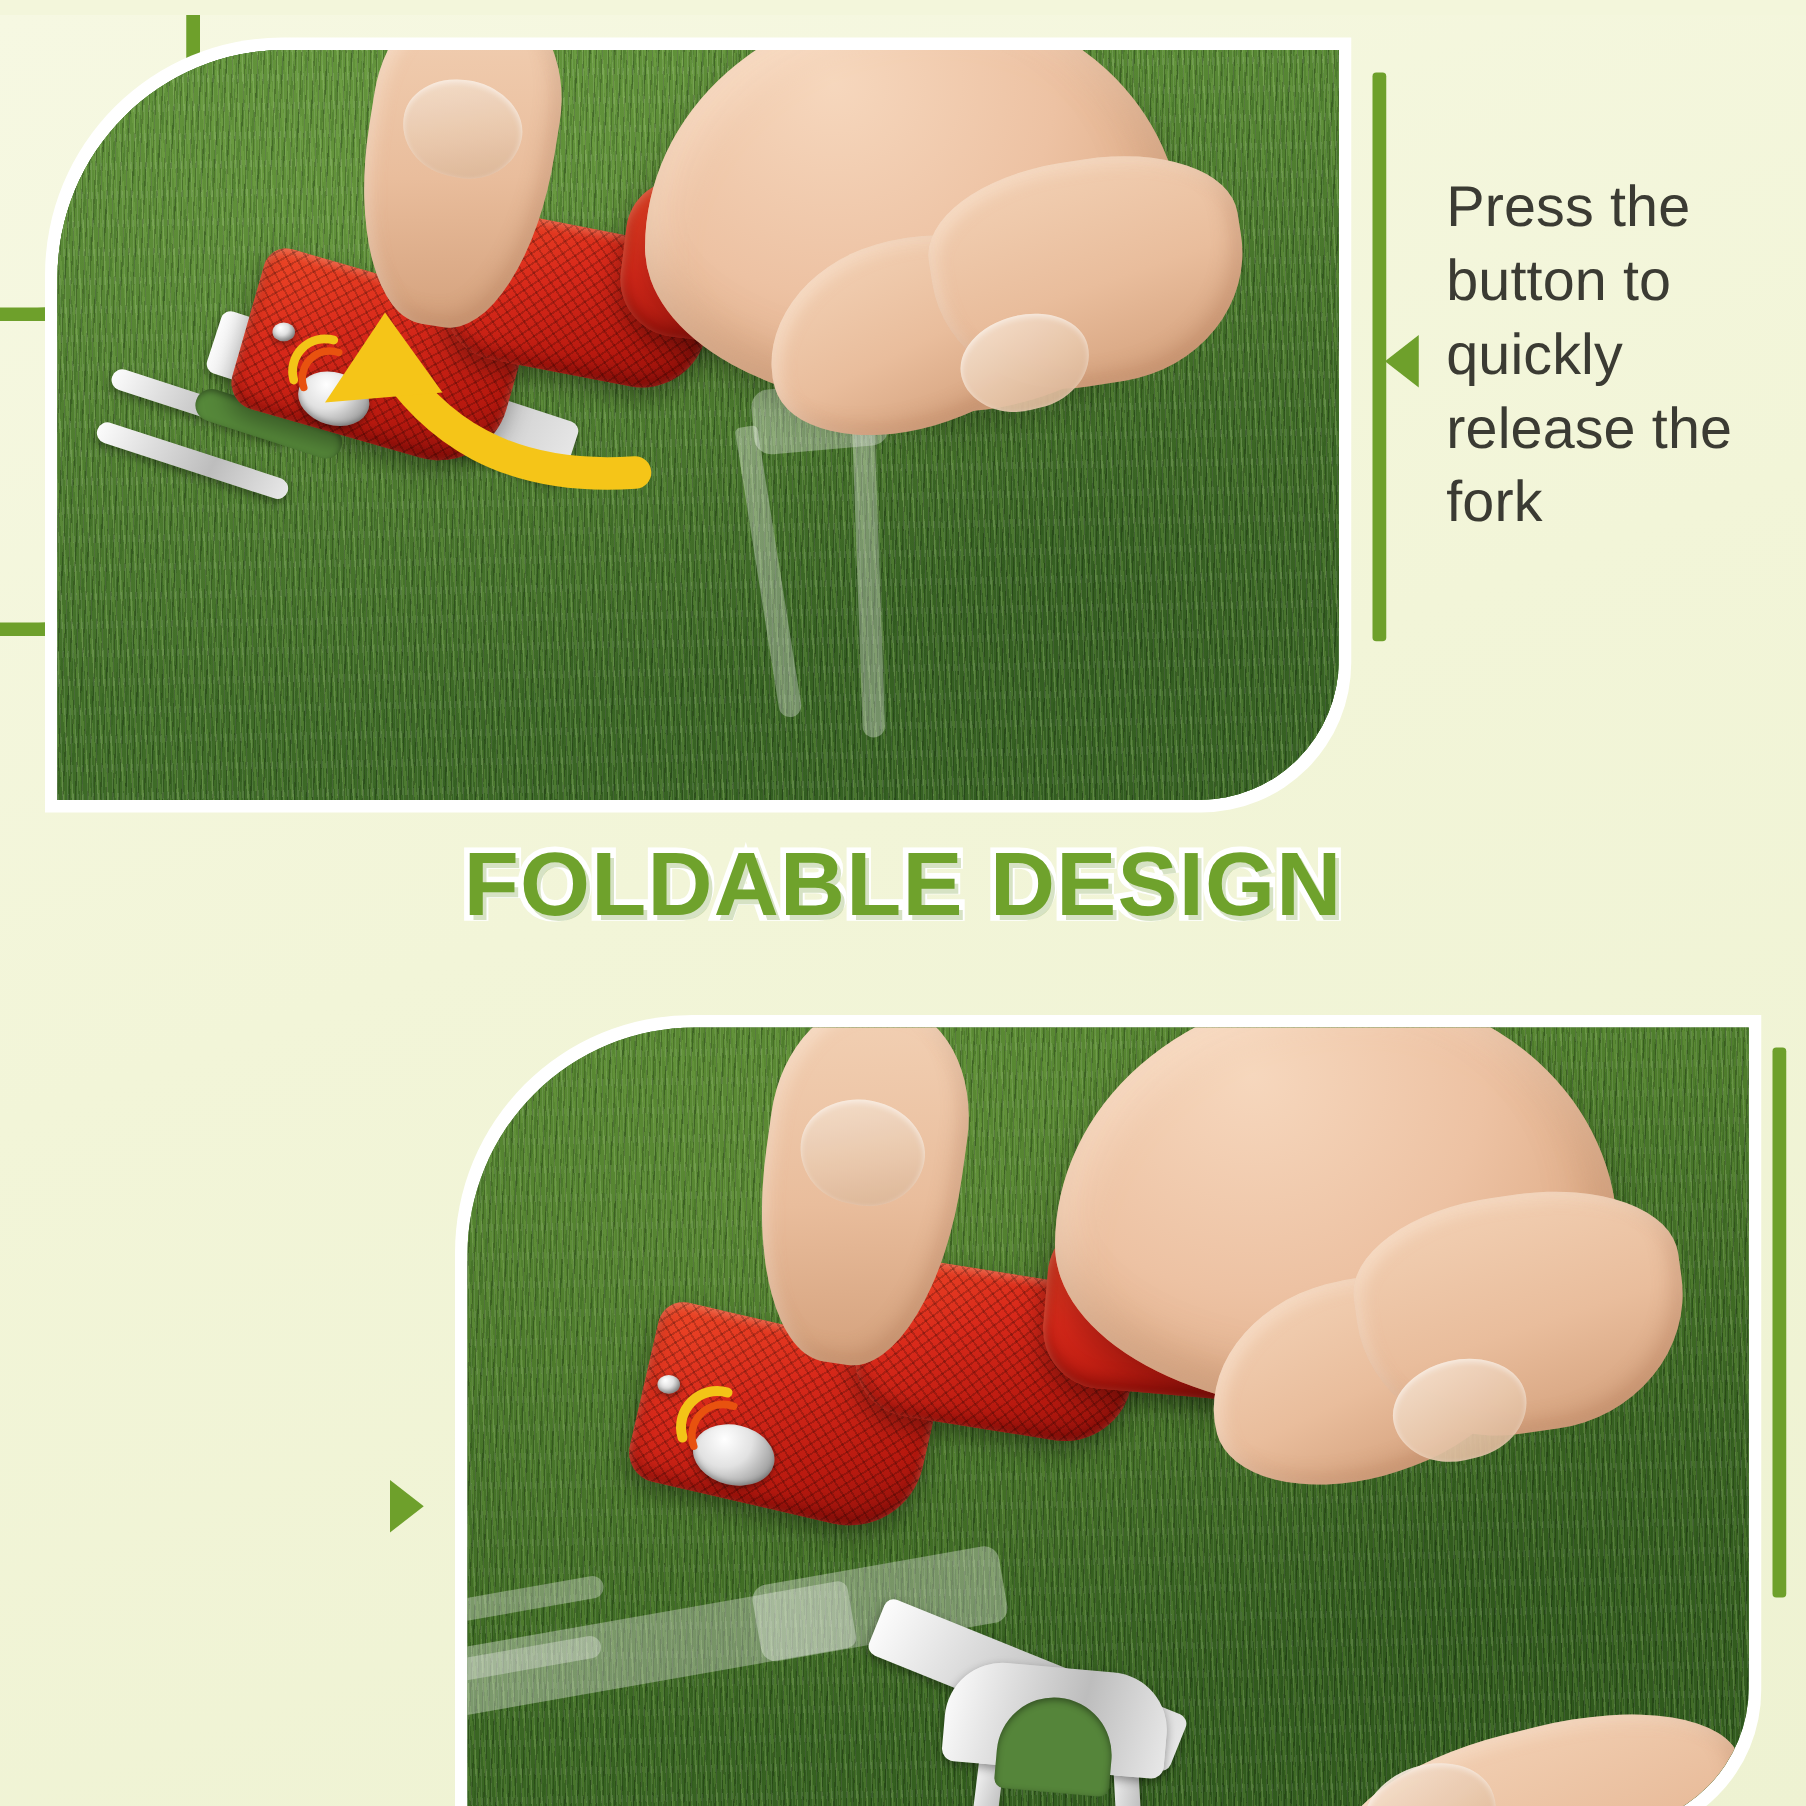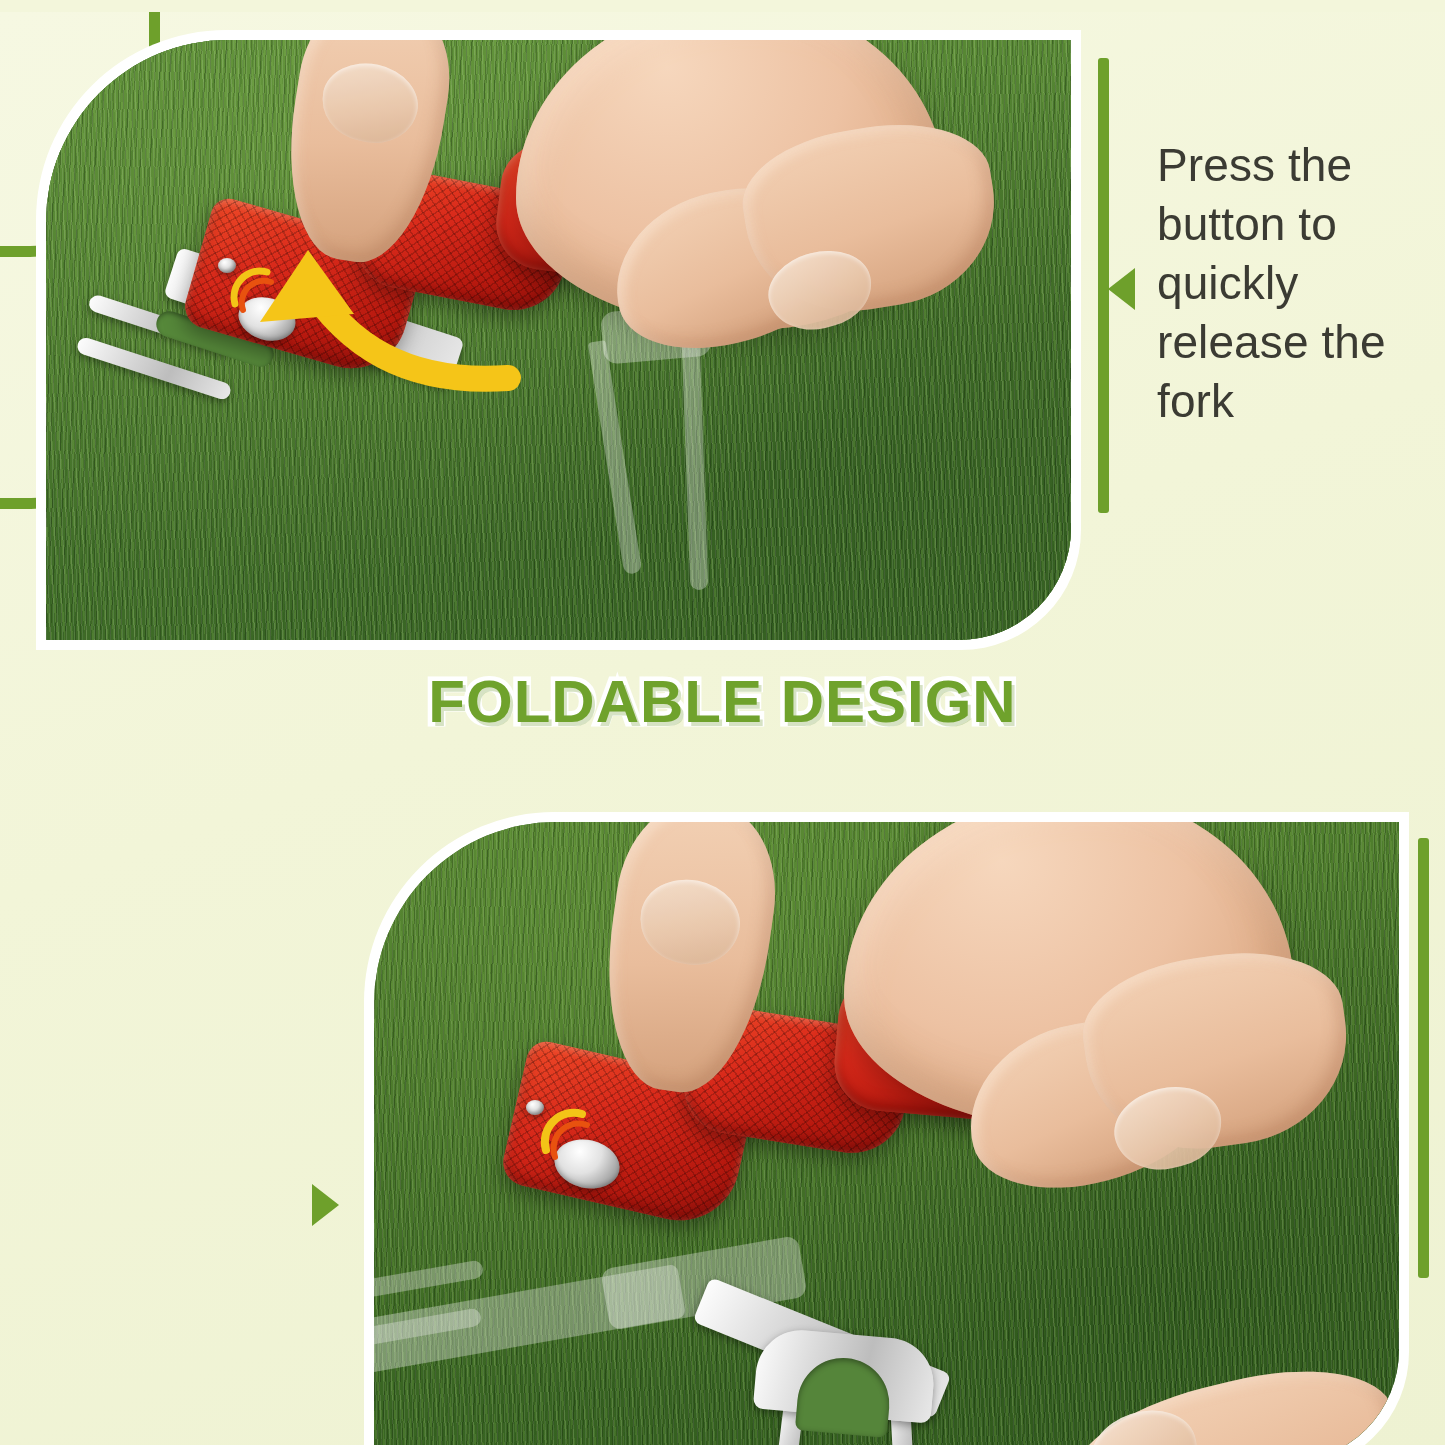--- a/index.html
+++ b/index.html
@@ -213,21 +213,21 @@
     border-left: 27px solid #6ea02b;
   }
 
   
   #headline {
     position: absolute;
     left: 0;
     top: 655px;
     width: 1445px;
     text-align: center;
-    font-size: 60px;
+    font-size: 72px;
     font-weight: bold;
     letter-spacing: 1px;
     color: #6fa22c;
     -webkit-text-stroke: 9px #ffffff;
     paint-order: stroke fill;
     text-shadow: 3px 4px 0 rgba(120,160,60,0.30);
     font-family: "Liberation Sans", sans-serif;
     white-space: nowrap;
   }
 </style>

